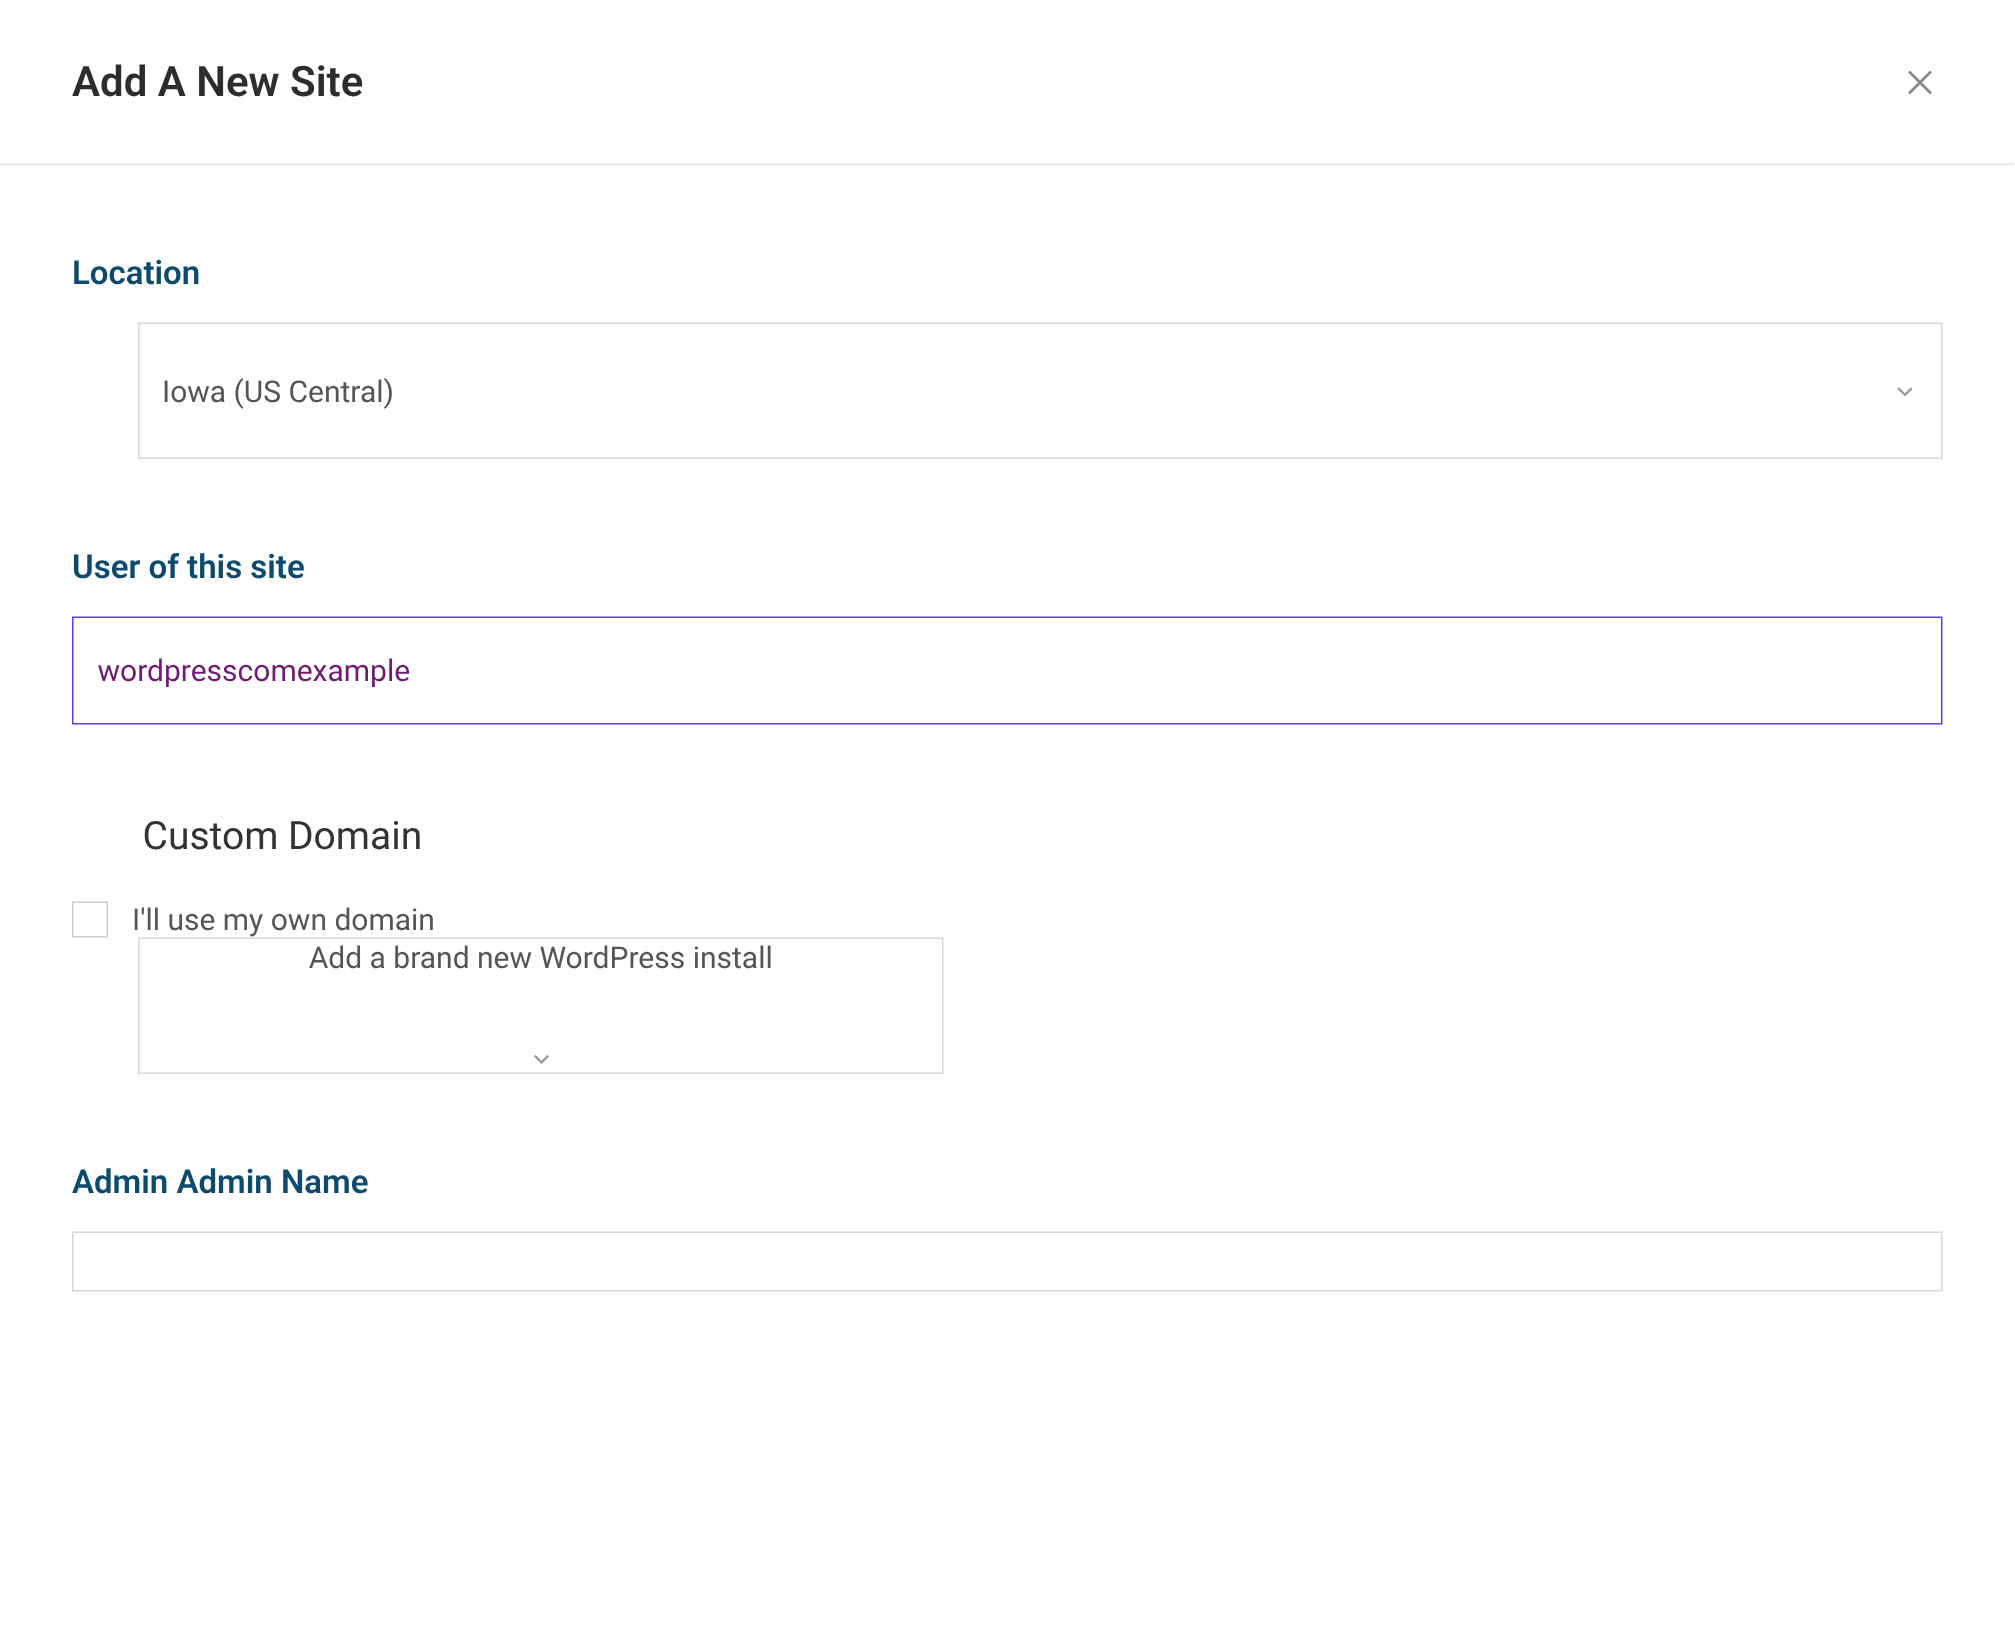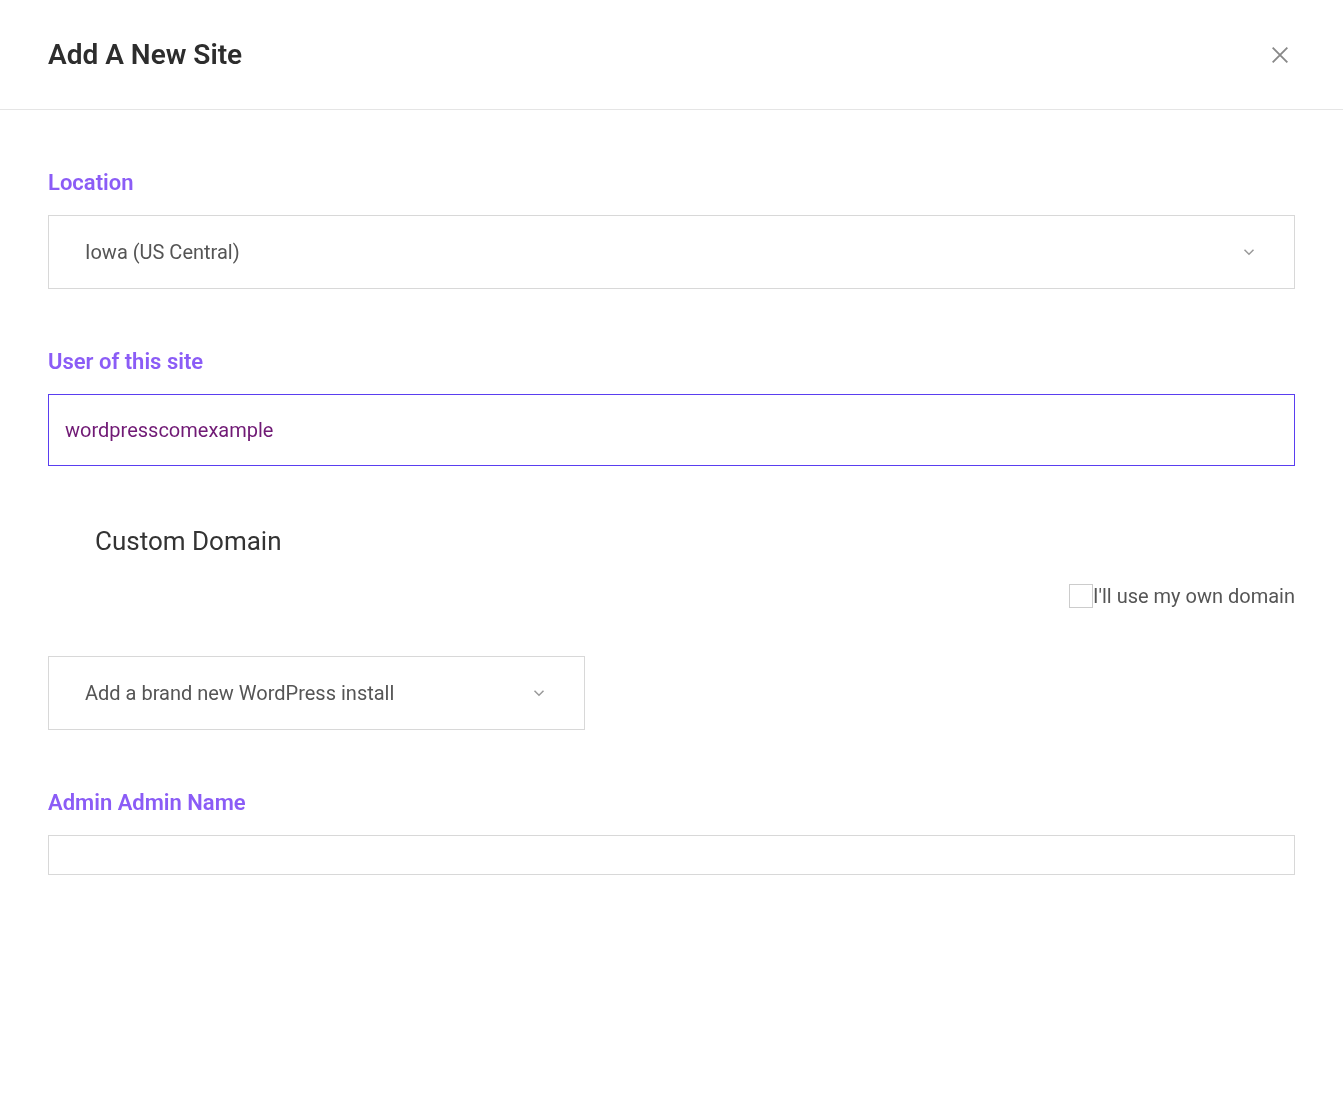--- a/index.html
+++ b/index.html
@@ -46,42 +46,44 @@
     .form-area {
       padding: 60px 48px 48px 48px;
     }
     .form-group {
       margin-bottom: 60px;
     }
     .form-label {
       display: block;
       font-size: 22px;
       font-weight: 600;
-      color: #8b5cf6;
+      color: #0c4a6e;
       margin-bottom: 20px;
     }
     .section-heading {
       font-size: 26px;
       font-weight: 400;
       color: #333;
       margin-bottom: 28px;
       margin-left: 47px;
     }
     .select-wrapper {
       position: relative;
       display: flex;
       align-items: center;
       border: 1px solid #d8d8d8;
-      height: 74px;
-      padding: 0 36px;
+      height: 91px;
+      padding: 0 15px;
       cursor: pointer;
       background: #fff;
+      margin-left: 44px;
     }
     .select-wrapper.narrow {
       width: 537px;
+      flex-direction: column;
     }
     .select-value {
       font-size: 20px;
       color: #555;
       flex: 1;
     }
     .chevron {
       width: 18px;
       height: 18px;
       stroke: #999;
@@ -97,22 +99,21 @@
       color: #701a75;
       font-family: inherit;
       outline: none;
     }
     .text-input.focused {
       border: 1px solid #5a3ef0;
     }
     .checkbox-row {
       display: flex;
       align-items: center;
-      margin-bottom: 48px;
-      justify-content: flex-end;
+      gap: 16px;
     }
     .checkbox {
       width: 24px;
       height: 24px;
       border: 1px solid #ccc;
       background: #fff;
       cursor: pointer;
     }
     .checkbox-label {
       font-size: 20px;

